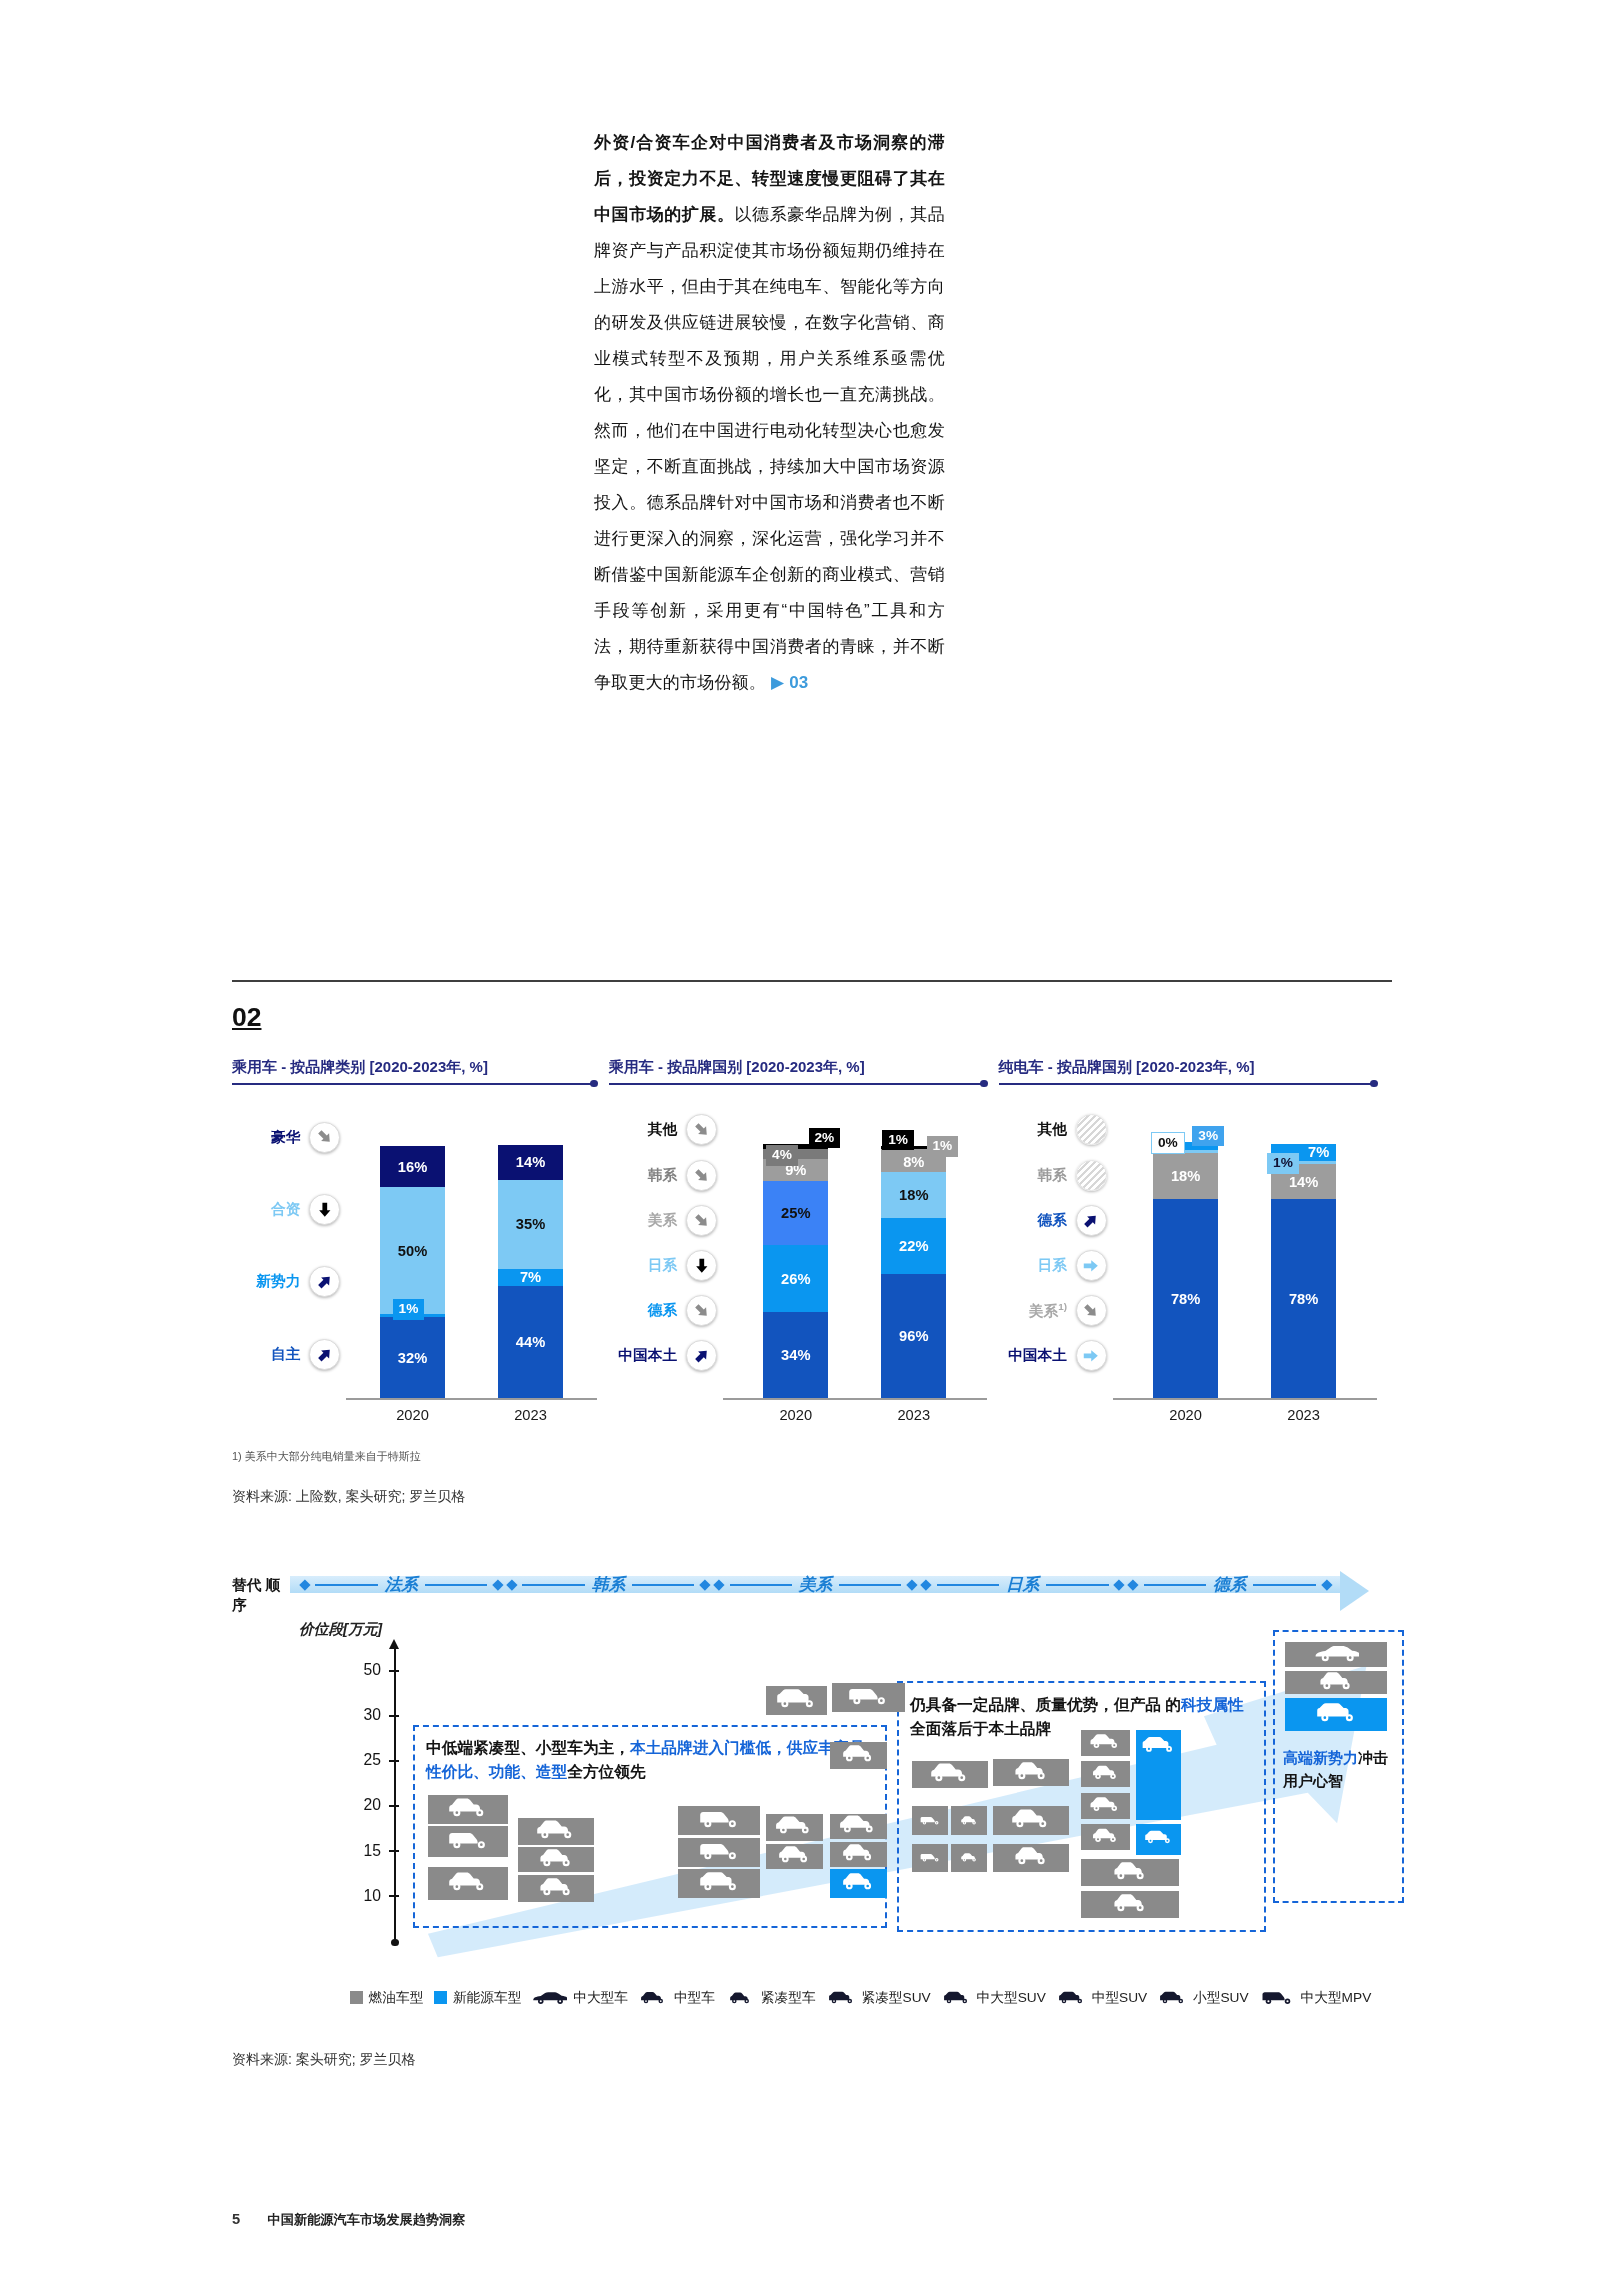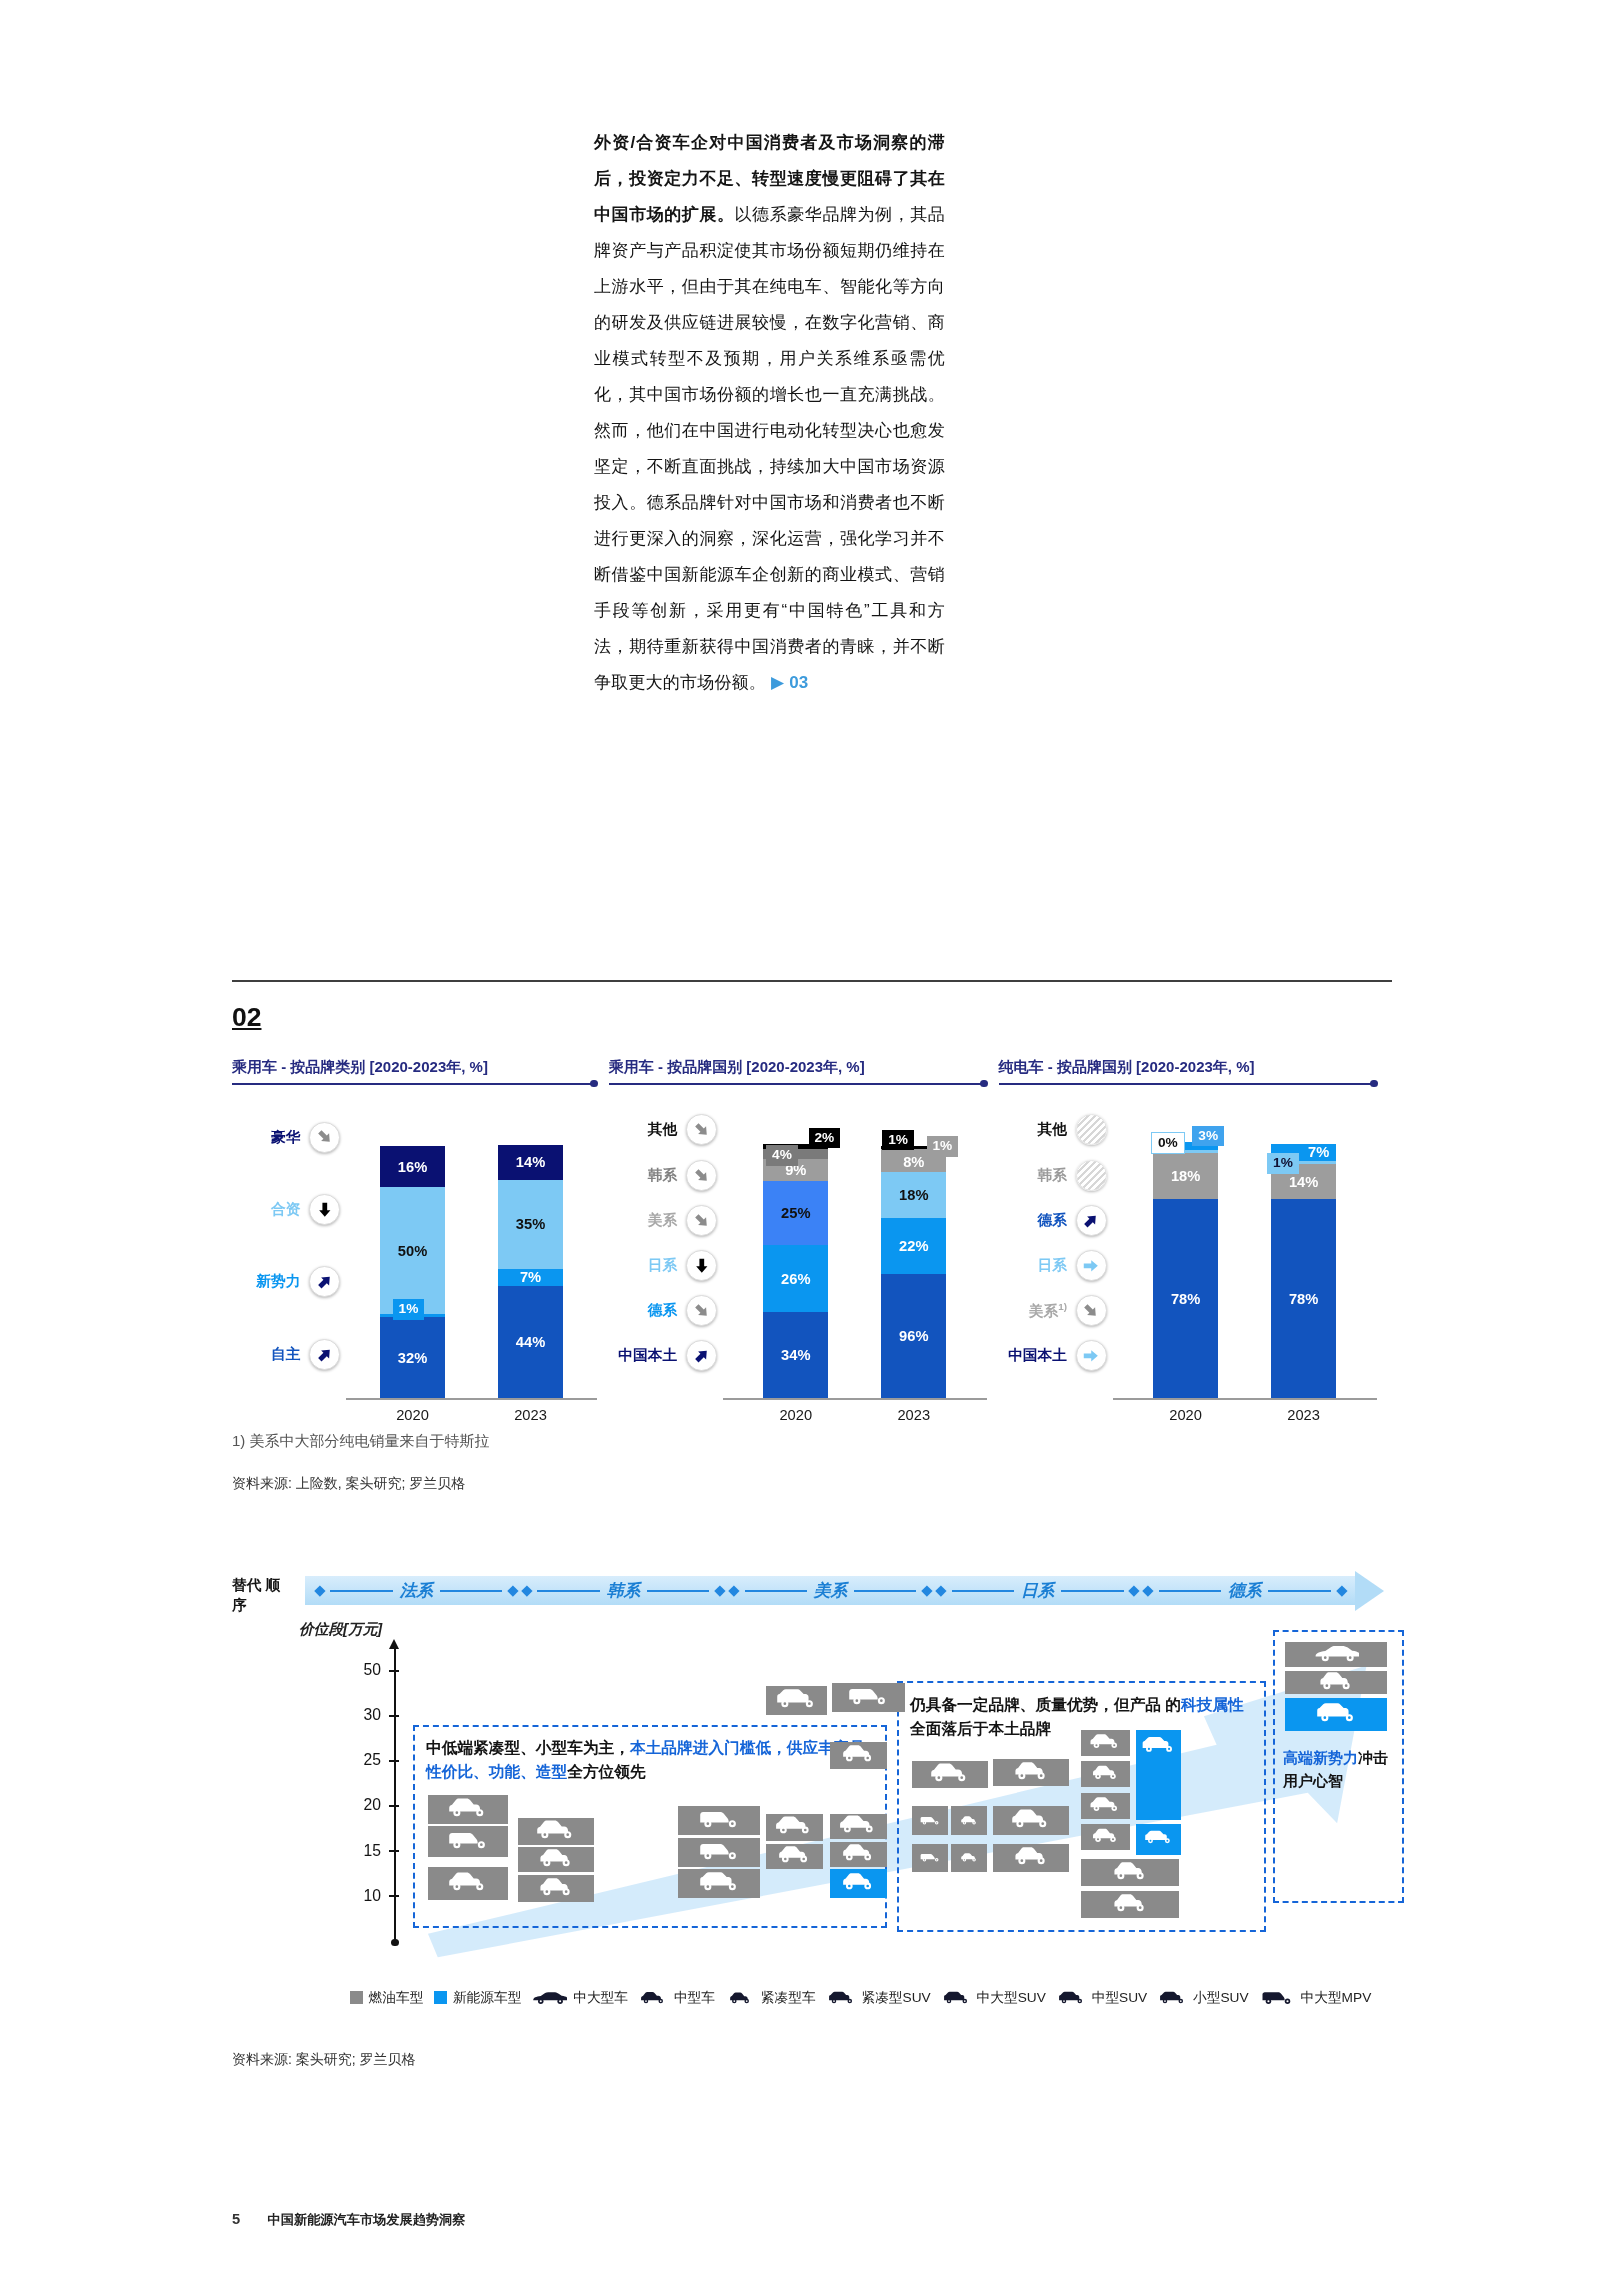--- a/index.html
+++ b/index.html
@@ -31,26 +31,26 @@
   .circ{width:29px;height:29px;border-radius:50%;background:#fff;border:1px solid #dcdcdc;
         box-shadow:0 1px 2.9px rgba(0,0,0,.28);display:flex;align-items:center;justify-content:center;flex:none;}
   .circ.hatch{background:repeating-linear-gradient(135deg,#ffffff 0 2.5px,#d7d7d7 2.5px 4.9px);border-color:#e3e3e3;}
   .plot{position:relative;flex:1;height:294px;border-bottom:2px solid #9b9b9b;
         display:flex;justify-content:center;align-items:flex-end;gap:53px;}
   .bar{position:relative;width:65px;height:294px;display:flex;flex-direction:column;justify-content:flex-end;}
   .seg{display:flex;align-items:center;justify-content:center;font-weight:bold;font-size:14.7px;flex:none;}
   .chip{position:absolute;padding:1px 5.9px;font-size:13.7px;font-weight:bold;line-height:1.35;z-index:4;white-space:nowrap;}
   .years{display:flex;justify-content:center;gap:53px;margin-left:114px;}
   .yr{width:65px;text-align:center;font-size:14.7px;color:#1a1a1a;margin-top:6.9px;}
-  .footnote{margin-top:9px;font-size:15px;color:#555;}
+  .footnote{margin-top:26px;font-size:11px;color:#555;}
   .source{margin-top:23.5px;font-size:14px;color:#333;}
   
   .diagram{position:relative;height:465px;margin-top:23.5px;}
   .order-label{position:absolute;left:0;top:3.9px;width:59px;font-size:14.7px;font-weight:bold;line-height:1.3;color:#141414;}
-  .aband{position:absolute;left:73px;top:3.9px;width:1051px;height:29px;padding:0 7.8px;box-sizing:border-box;
+  .aband{position:absolute;left:58px;top:3.9px;width:1051px;height:17px;padding:0 7.8px;box-sizing:border-box;
          background:linear-gradient(180deg,#d8edfc,#b2dcf7);display:flex;align-items:center;}
   .aband::after{content:"";position:absolute;right:-28px;top:-5.9px;border-top:20.6px solid transparent;
          border-bottom:20.6px solid transparent;border-left:29px solid #b2dcf7;}
   .acell{flex:1;display:flex;align-items:center;gap:6.9px;padding:0 2.9px;}
   .adia{width:7.8px;height:7.8px;background:#2287e0;transform:rotate(45deg);flex:none;}
   .aline{flex:1;height:2px;background:#2287e0;}
   .albl{font-style:italic;font-weight:bold;font-size:16.7px;color:#1b7fd4;white-space:nowrap;}
   .price-label{position:absolute;left:67px;top:47px;font-style:italic;font-size:14.7px;font-weight:bold;color:#222;}
   .yaxis{position:absolute;left:162px;top:76px;width:2px;height:290px;background:#111;}
   .yaxis::before{content:"";position:absolute;left:-4.9px;top:-9.8px;border-left:5.9px solid transparent;

